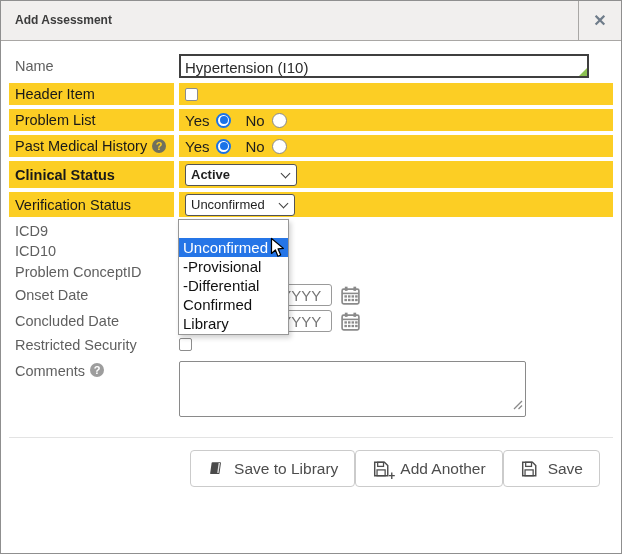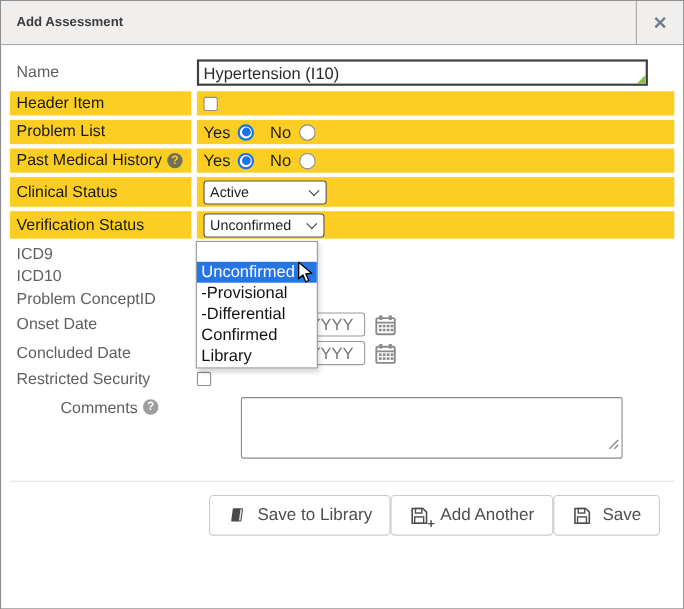--- a/index.html
+++ b/index.html
@@ -59,21 +59,21 @@
     flex: 1;
     margin-left: 5px;
     align-self: stretch;
     display: flex;
     align-items: center;
   }
   .row.yellow .lbl, .row.yellow .ctl { background: var(--row-highlight, #fcce24); }
   .row.yellow .lbl { color: #191919; }
   .row.yellow .ctl { padding-left: 6px; color: #1d1d1d; }
 
-  .h26 { height: 26px; } .h22 { height: 22px; } .h27 { height: 27px; }
+  .h26 { height: 26px; } .h22 { height: 22px; } .h27 { height: 27px; font-weight: bold; }
   .h25 { height: 25px; } .h20 { height: 20px; margin-bottom: 0; gap: 32px; }
   .h21 { height: 21px; margin-bottom: 0; }
   .h24 { height: 25px; margin-bottom: 6px; }
   .h26d { height: 26px; margin-bottom: 0; }
   .mb0 { margin-bottom: 0; }
 
   
   .text-input-focused {
     width: 410px; height: 24px;
     border: 2px solid #3f3f3f;
@@ -177,21 +177,21 @@
   .textarea {
     width: 347px; height: 56px;
     border: 1px solid #8a8a8a;
     border-radius: 2px;
     background: #fff;
     position: relative;
     align-self: flex-start;
   }
   .textarea .resize { position: absolute; right: 2px; bottom: 2px; }
 
-  .row.comments-row { align-items: flex-start; margin-left: 40px; }
+  .row.comments-row { align-items: flex-start; }
   .row.comments-row .lbl { align-items: flex-start; padding-top: 2px; }
 
   
   .dropdown {
     position: absolute;
     left: 177px; top: 218px;
     width: 111px;
     background: #fff;
     border: 1px solid #979797;
     box-shadow: 2px 3px 5px rgba(0,0,0,0.18);

